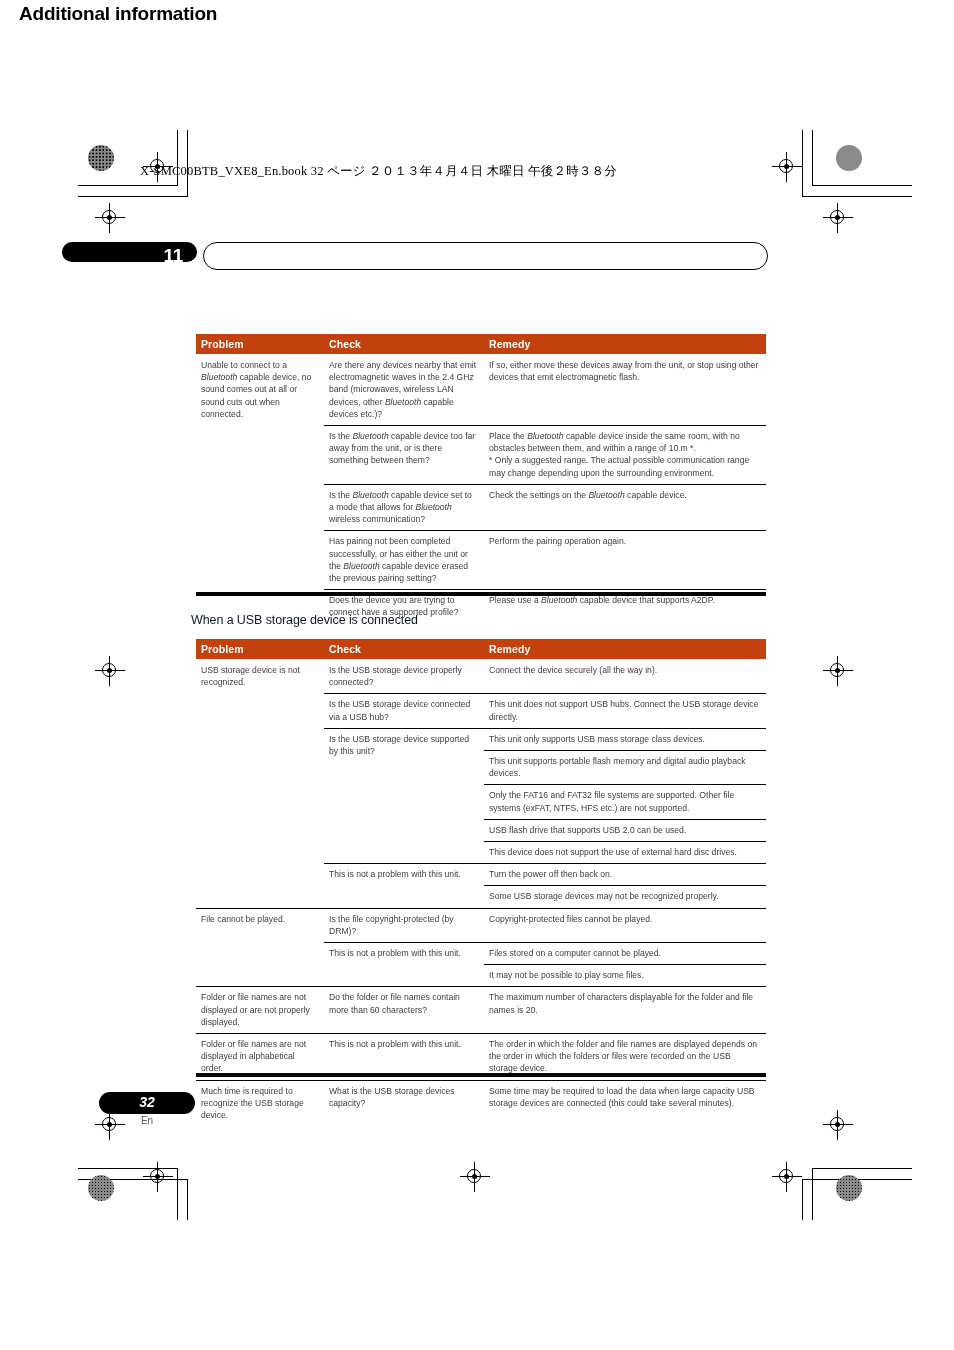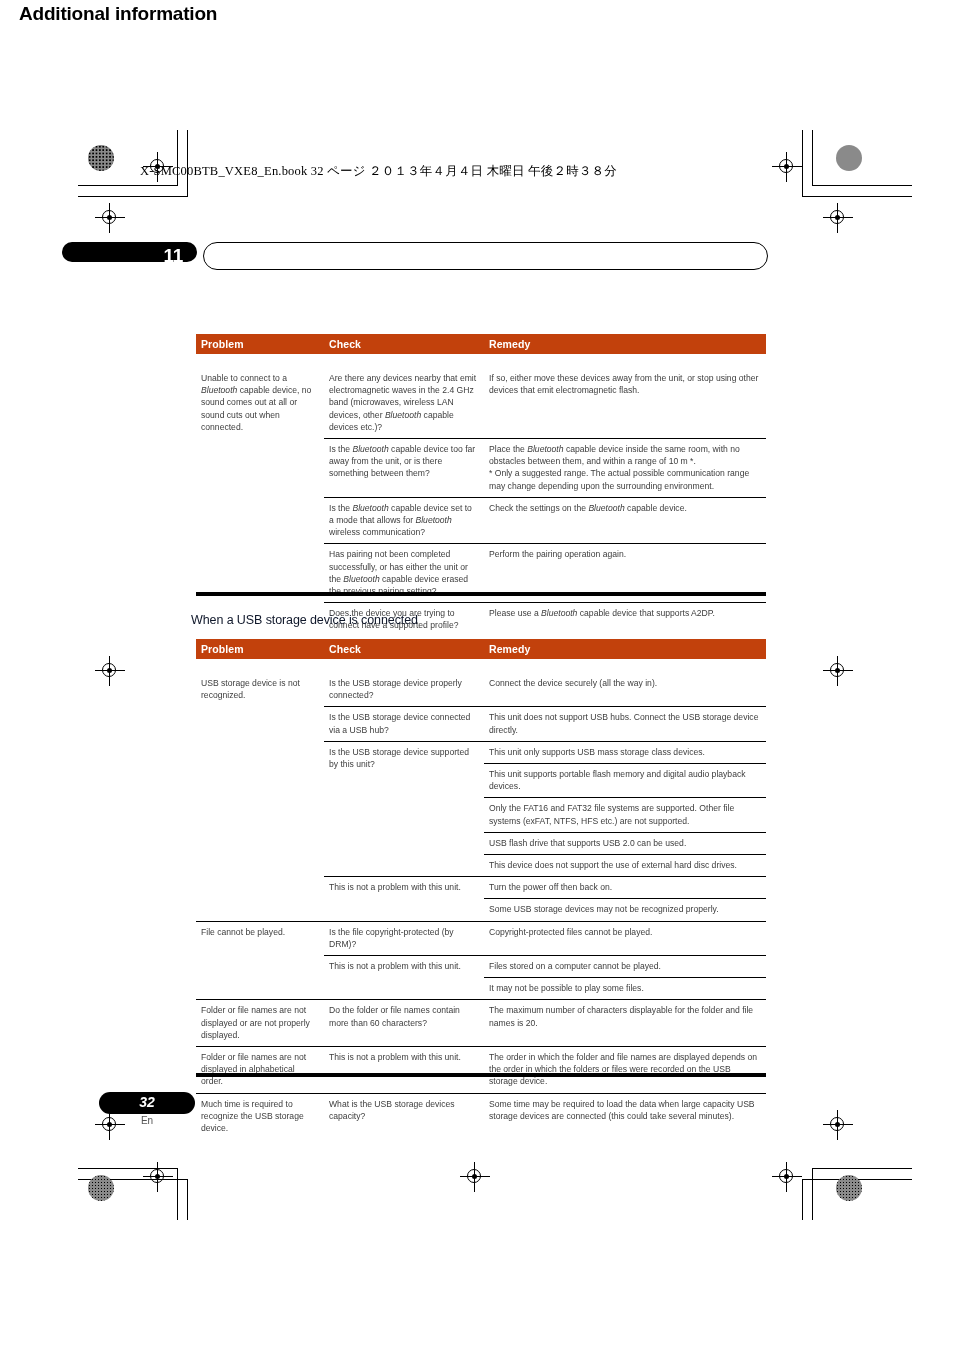--- a/index.html
+++ b/index.html
@@ -153,21 +153,21 @@
   table.ts td {
     font-size: 8.6px;
     line-height: 1.42;
     color: #3d3d3d;
     vertical-align: top;
     padding: 4px 7px 5px 5px;
     border-top: 0.8px solid #000;
   }
   table.ts tr.first-body td {
     border-top: none;
-    padding-top: 18px;
+    padding-top: 5px;
     margin-left: 24px;
   }
   table.ts td.nb { border-top: none; }
   table.ts i { font-style: italic; }
 
   .tbl-end {
     position: absolute;
     left: 196px;
     width: 570px;
     height: 4px;

